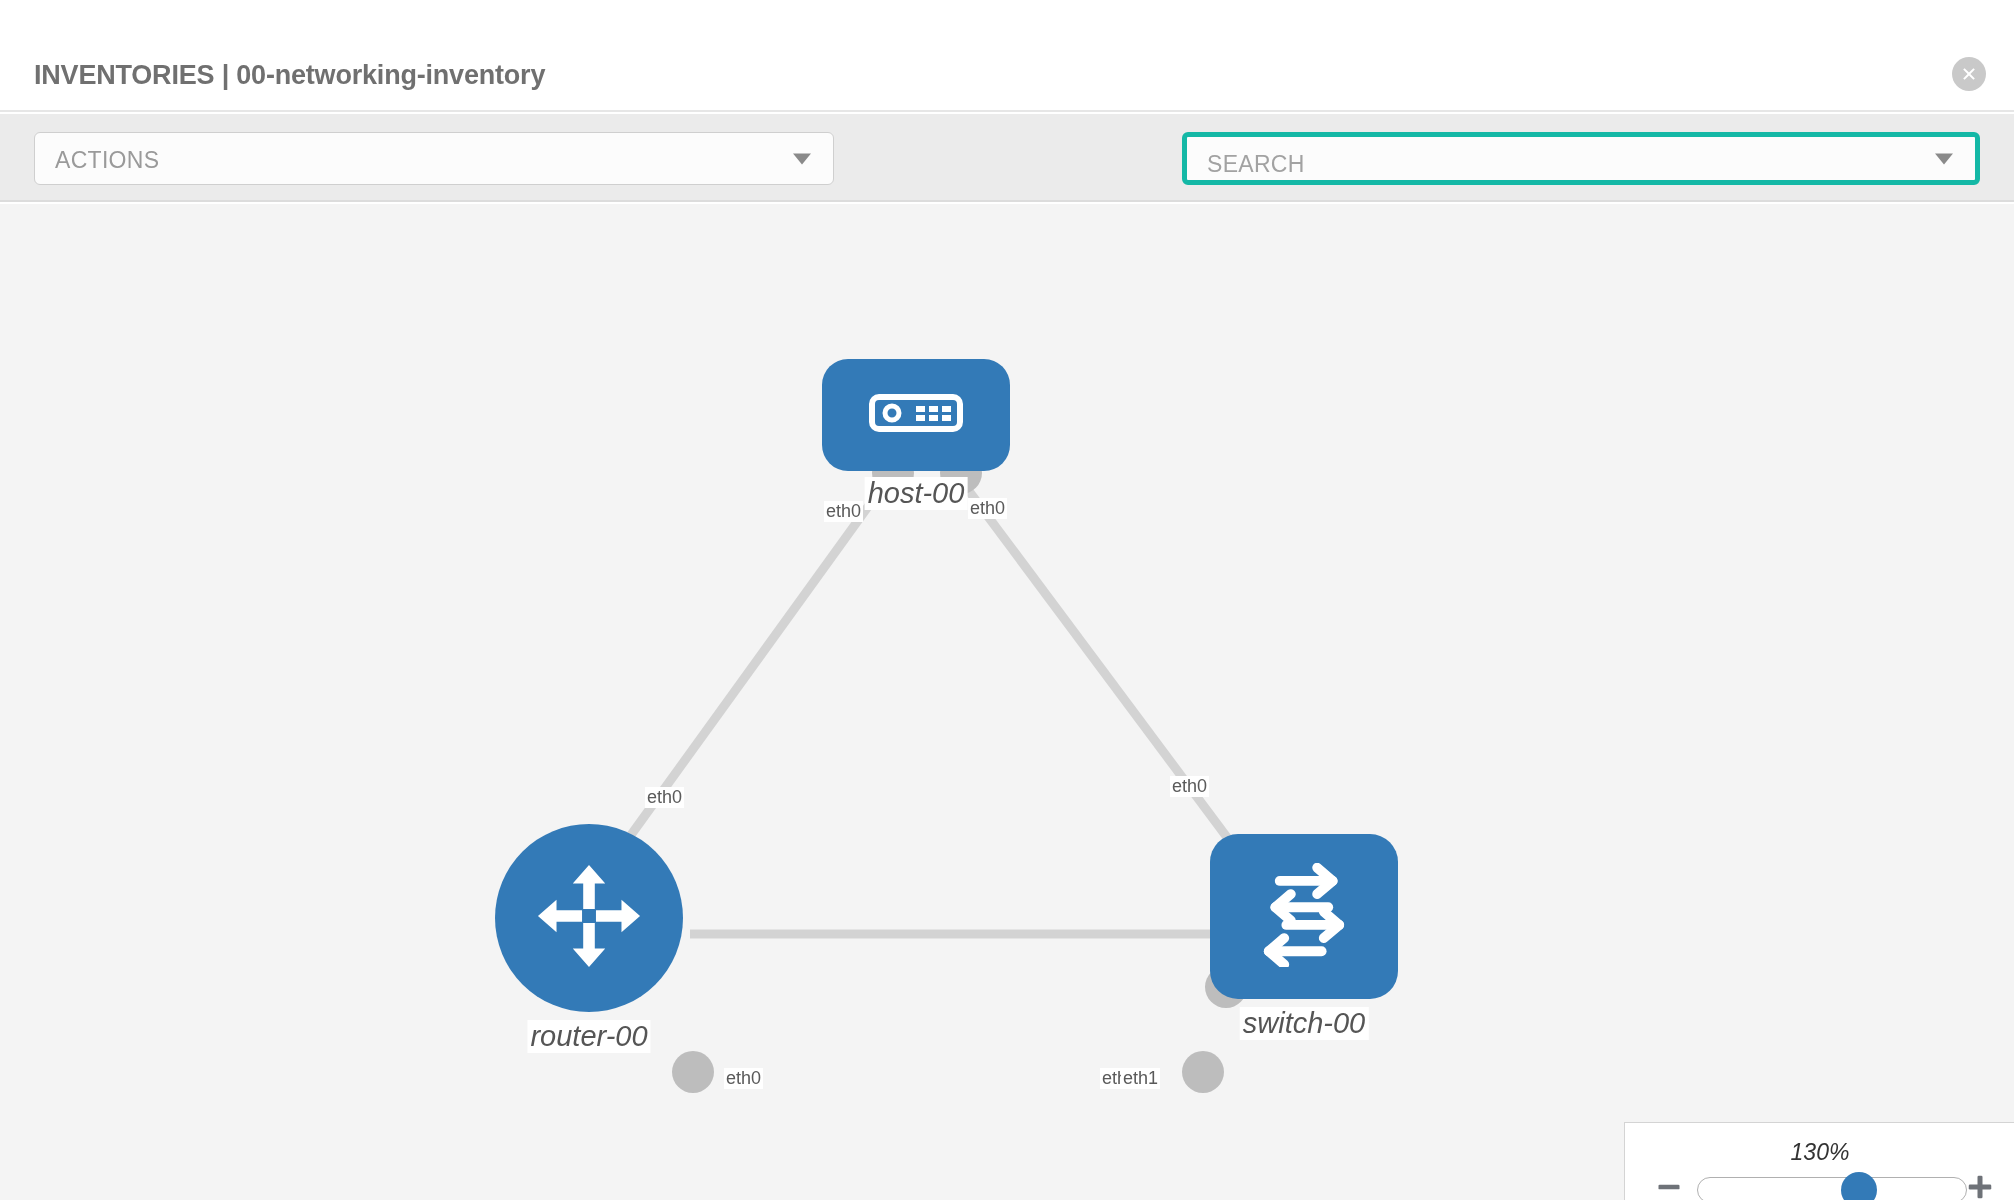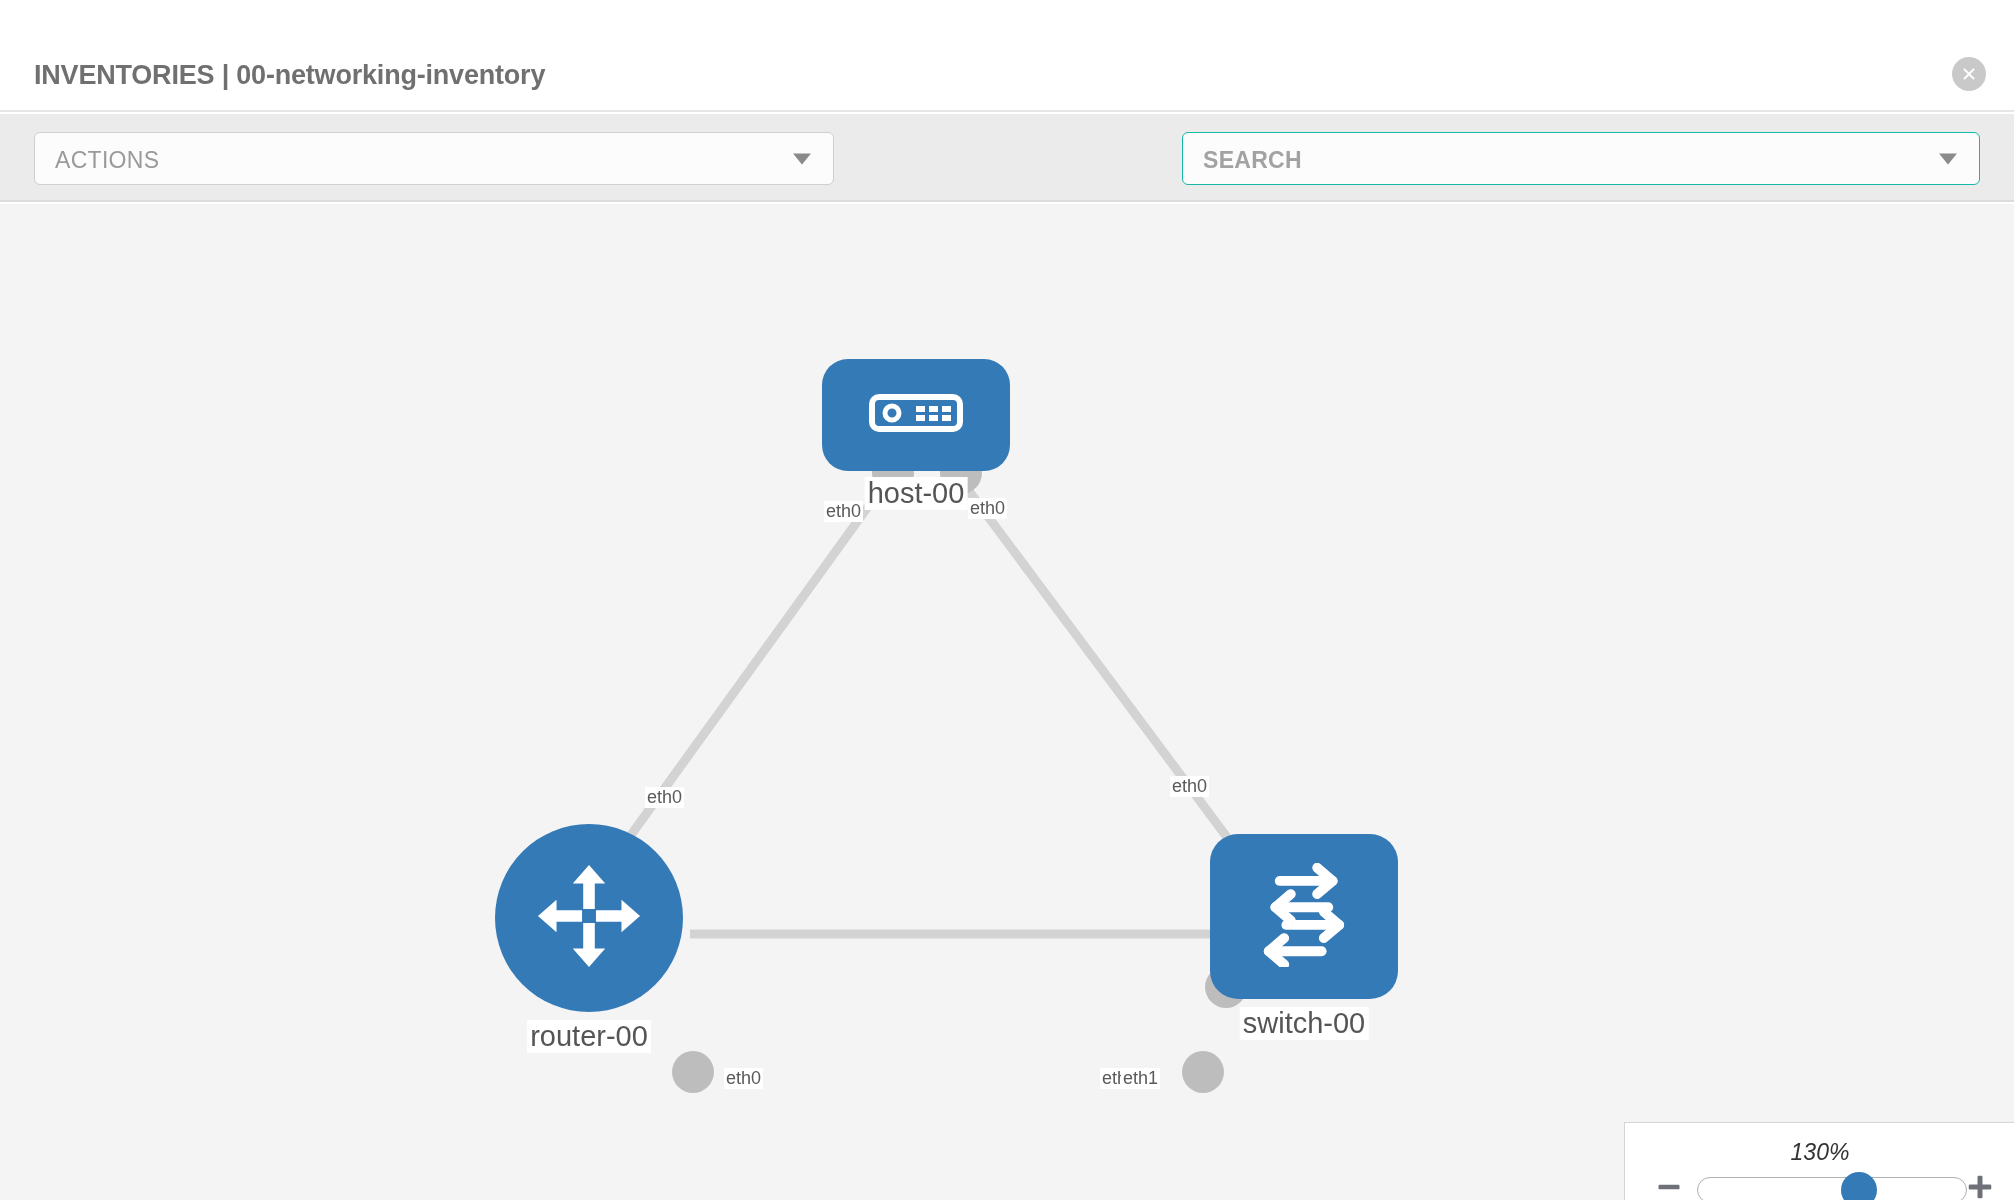--- a/index.html
+++ b/index.html
@@ -62,23 +62,22 @@
     display: flex; align-items: center; justify-content: center;
     cursor: pointer;
   }
   .tool-icon.wrench { left: 1038px; }
   .tool-icon.key    { left: 1108px; }
 
   .search-box {
     position: absolute; left: 1182px; top: 18px;
     width: 798px; height: 53px;
     background: #fcfcfc;
-    border: 1px solid #14b8a6; border-radius: 6px;
+    border: 5px solid #14b8a6; border-radius: 6px;
     cursor: text;
-    font-weight: bold;
   }
   .search-label {
     position: absolute; left: 20px; top: 14px;
     font-size: 23px; color: #a2a2a2; letter-spacing: 0.3px;
   }
 
   
   .canvas {
     position: absolute; left: 0; top: 160px;
     width: 2014px; height: 1040px;
@@ -94,21 +93,21 @@
     display: flex; align-items: center; justify-content: center;
     cursor: pointer;
   }
   .node-host   .node-shape { width: 188px; height: 112px; border-radius: 26px; }
   .node-router .node-shape { width: 188px; height: 188px; border-radius: 50%; }
   .node-switch .node-shape { width: 188px; height: 165px; border-radius: 28px; }
 
   .node-label {
     position: absolute; left: 50%; transform: translateX(-50%);
     font-size: 29px; color: #555555; white-space: nowrap;
-    background: #ffffff; padding: 0 3px;
+    background: #ffffff; padding: 0 3px; font-style: italic;
   }
 
   
   .stub {
     position: absolute; width: 42px; height: 42px;
     border-radius: 50%; background: #bdbdbd;
   }
 
   
   .edge-label {

